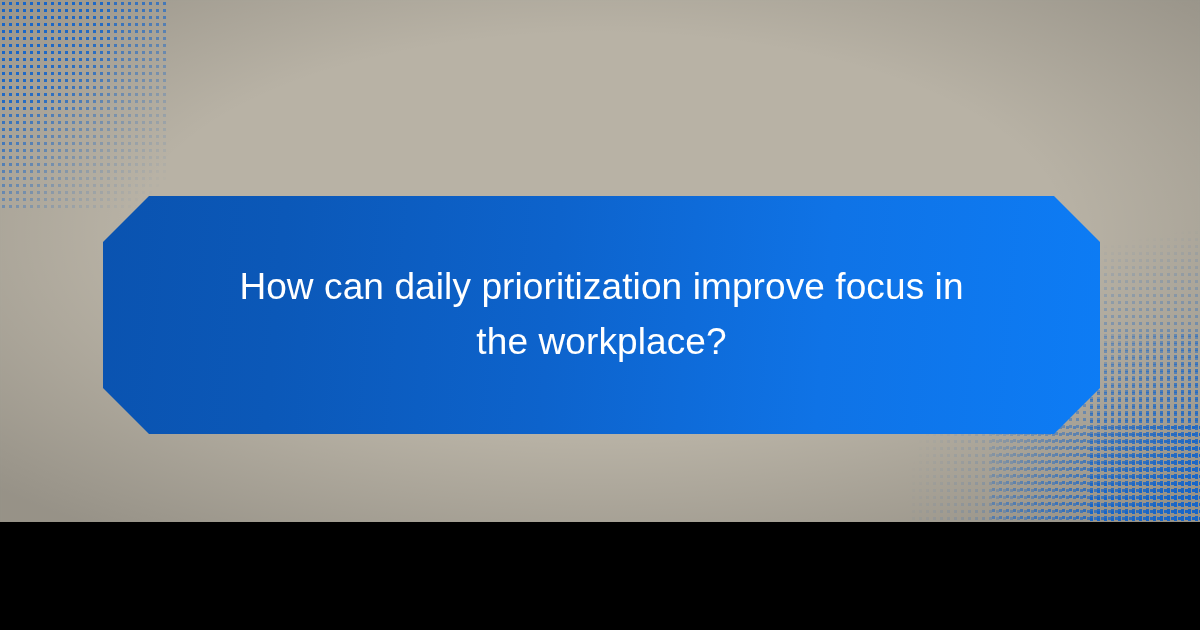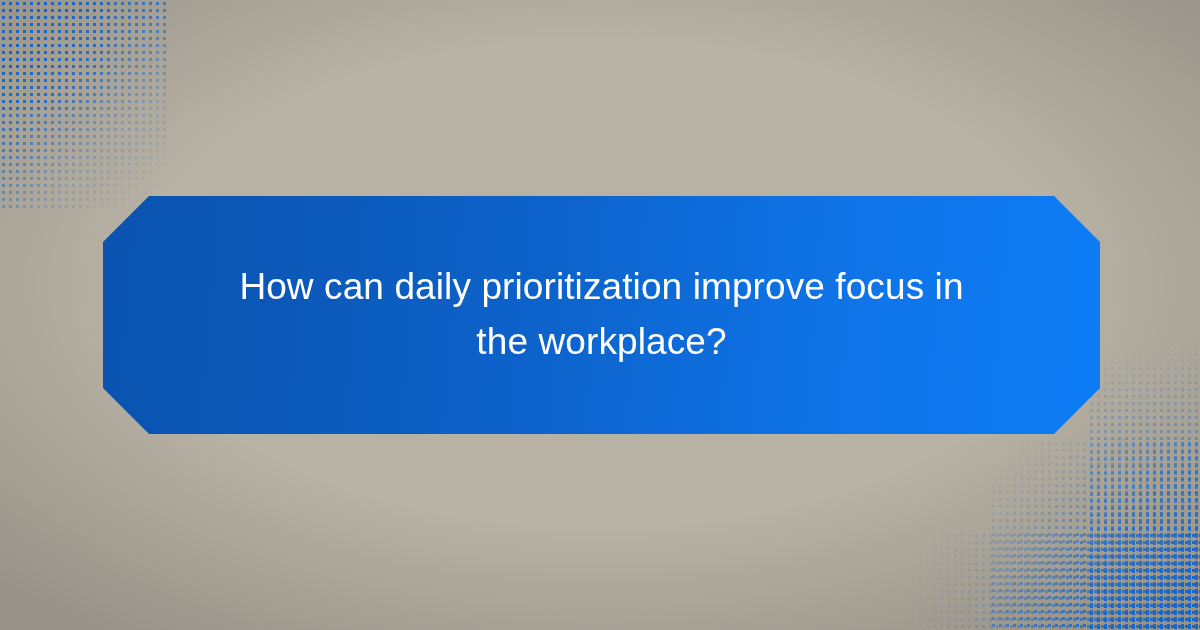--- a/index.html
+++ b/index.html
@@ -4,21 +4,21 @@
 <style>
   html, body {
     margin: 0;
     padding: 0;
     background: #000;
   }
 
   #card {
     position: relative;
     width: 1200px;
-    height: 630px;
+    height: 522px;
     overflow: hidden;
     font-family: "Liberation Sans", sans-serif;
   }
 
   
   .bg-photo {
     position: absolute;
     inset: -60px;
     filter: blur(26px) saturate(0.92);
     background-color: #b8b2a4;

